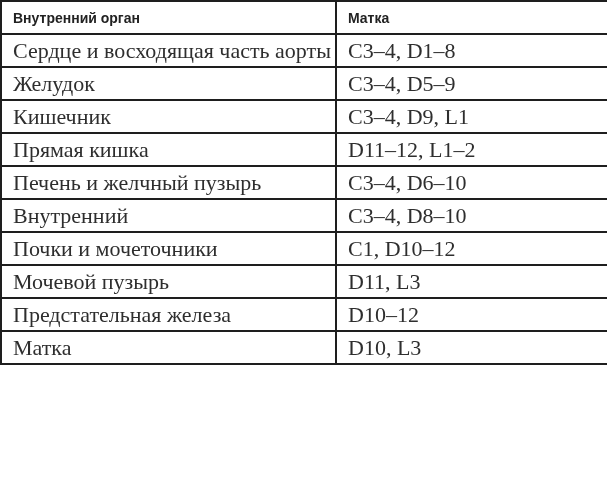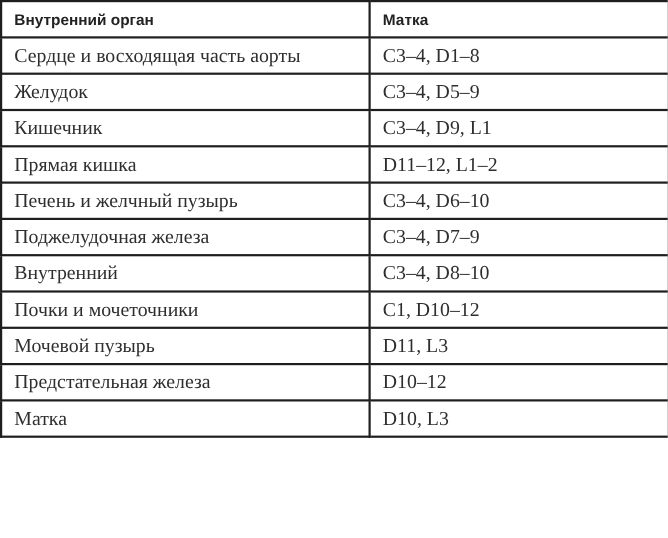--- a/index.html
+++ b/index.html
@@ -21,21 +21,21 @@
     white-space: nowrap;
   }
   th {
     font-family: "Liberation Sans", sans-serif;
     font-weight: bold;
     font-size: 14px;
     color: #222;
   }
   td {
     font-family: "Liberation Serif", serif;
-    font-size: 18px;
+    font-size: 22px;
     color: #2e2e2e;
   }
   tr:first-child th { border-top: 2px solid #1e1e1e; }
 </style>
 </head>
 <body>
 
 <table>
   <colgroup>
       <col class="c1">
@@ -62,24 +62,20 @@
     </tr>
     <tr>
       <td>Прямая кишка</td>
       <td>D11–12, L1–2</td>
     </tr>
     <tr>
       <td>Печень и желчный пузырь</td>
       <td>C3–4, D6–10</td>
     </tr>
     <tr>
-      <td>Поджелудочная железа</td>
-      <td>C3–4, D7–9</td>
-    </tr>
-    <tr>
       <td>Внутренний</td>
       <td>C3–4, D8–10</td>
     </tr>
     <tr>
       <td>Почки и мочеточники</td>
       <td>C1, D10–12</td>
     </tr>
     <tr>
       <td>Мочевой пузырь</td>
       <td>D11, L3</td>

